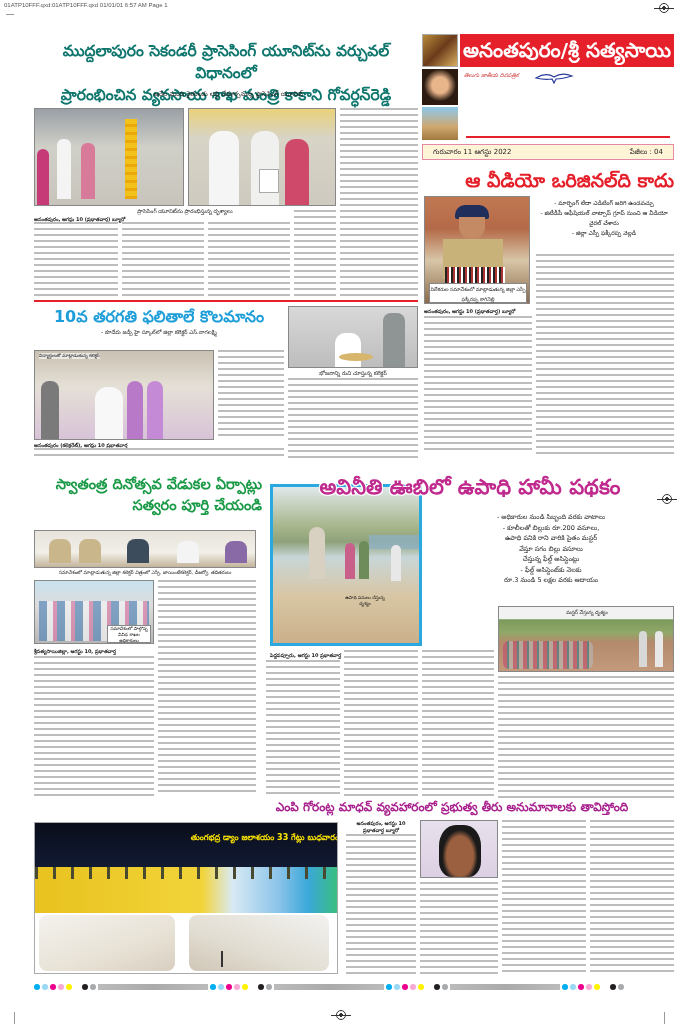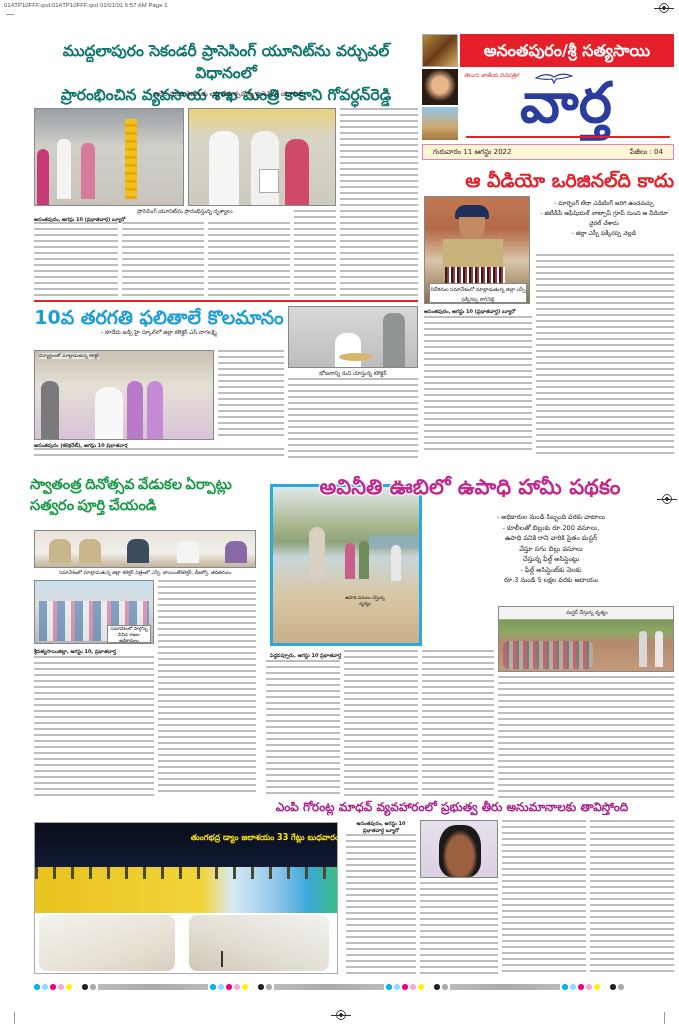--- a/index.html
+++ b/index.html
@@ -25,26 +25,25 @@
 <body>
 
 <div class="abs slug">01ATP10FFF.qxd:01ATP10FFF.qxd  01/01/01  6:57 AM  Page 1</div>
 <div class="abs" style="left:6px;top:14px;width:8px;height:1px;background:#999;"></div>
 <div class="abs reg" style="left:659px;top:3px;"></div>
 
 <div class="abs" style="left:422px;top:34px;width:252px;height:126px;">
   <div class="abs" style="left:0;top:0;width:36px;height:33px;background:linear-gradient(135deg,#b78b3a,#6b3b1a,#d8b060);border:1px solid #aaa;"></div>
   <div class="abs" style="left:0;top:35px;width:36px;height:36px;background:radial-gradient(circle at 50% 45%,#e8b48a 30%,#2a1a10 60%),#c62828;"></div>
   <div class="abs" style="left:0;top:73px;width:36px;height:33px;background:linear-gradient(180deg,#8cc8ec,#cfa870 60%,#a07840);"></div>
-  <div class="abs" style="left:38px;top:0;width:214px;height:33px;background:#e5202a;color:#fff;font-size:16px;font-weight:bold;line-height:33px;text-align:center;white-space:nowrap;overflow:hidden;">అనంతపురం/శ్రీ సత్యసాయి</div>
+  <div class="abs" style="left:38px;top:0;width:214px;height:33px;background:#e5202a;color:#fff;font-size:20px;font-weight:bold;line-height:33px;text-align:center;white-space:nowrap;overflow:hidden;">అనంతపురం/శ్రీ సత్యసాయి</div>
   <div class="abs" style="left:42px;top:38px;font-size:5.5px;color:#c33;font-style:italic;">తెలుగు జాతీయ దినపత్రిక</div>
   <svg class="abs" style="left:112px;top:36px;" width="40" height="14" viewBox="0 0 40 14">
     <path d="M2 8 Q12 2 20 7 Q28 2 38 6 Q28 9 22 9 L20 13 L18 9 Q10 10 2 8Z" fill="none" stroke="#2a3c9c" stroke-width="1.2"></path>
   </svg>
-  <div class="abs h-blue" style="left:44px;top:38px;width:200px;height:62px;font-size:56px;line-height:62px;text-align:center;color:#2a3c9c;">వార్త</div>
   <div class="abs" style="left:44px;top:102px;width:204px;height:2px;background:#e5202a;"></div>
   <div class="abs" style="left:0;top:110px;width:252px;height:16px;background:#fff4d6;border:1px solid #e38aa8;display:flex;justify-content:space-between;align-items:center;padding:0 10px;font-size:7px;color:#222;">
     <span>గురువారం  11 ఆగస్టు  2022</span>
     <span>పేజీలు : 04</span>
   </div>
 </div>
 
 <div class="abs h-blue" style="left:34px;top:40px;width:384px;font-size:15.5px;line-height:22px;text-align:center;">
   <div>ముద్దలాపురం సెకండరీ ప్రాసెసింగ్ యూనిట్‌ను వర్చువల్ విధానంలో</div>
   <div>ప్రారంభించిన వ్యవసాయ శాఖ మంత్రి కాకాని గోవర్ధన్‌రెడ్డి</div>
@@ -83,41 +82,41 @@
 <div class="abs" style="left:534px;top:198px;width:140px;font-size:6px;line-height:10px;text-align:center;color:#222;">
   <div>- మార్ఫింగ్ లేదా ఎడిటింగ్ జరిగి ఉండవచ్చు</div>
   <div>- జిటీడీపీ అఫీషియల్ వాట్సాప్ గ్రూప్ నుంచి ఆ వీడియో వైరల్ చేశారు</div>
   <div>- జిల్లా ఎస్పీ ఫక్కీరప్ప వెల్లడి</div>
 </div>
 <div class="abs textcol" style="left:536px;top:254px;width:138px;height:200px;"></div>
 <div class="abs" style="left:424px;top:308px;width:110px;font-size:5px;font-weight:bold;color:#222;">అనంతపురం, ఆగస్టు 10 (ప్రభాతవార్త) బ్యూరో</div>
 <div class="abs textcol" style="left:424px;top:316px;width:108px;height:138px;"></div>
 
 <div class="abs" style="left:34px;top:300px;width:384px;height:2px;background:#e5202a;"></div>
-<div class="abs h-cyan" style="left:34px;top:306px;width:250px;font-size:19px;line-height:22px;text-align:center;">10వ తరగతి ఫలితాలే కొలమానం</div>
+<div class="abs h-cyan" style="left:34px;top:306px;width:250px;font-size:16px;line-height:22px;text-align:center;">10వ తరగతి ఫలితాలే కొలమానం</div>
 <div class="abs" style="left:34px;top:329px;width:250px;font-size:5.5px;text-align:center;color:#222;">- కూడేరు జడ్పీ హై స్కూల్‌లో జిల్లా కలెక్టర్ ఎస్.నాగలక్ష్మి</div>
 <div class="abs photo" style="left:34px;top:350px;width:180px;height:90px;background:linear-gradient(180deg,#c9c1b2 0%,#e5e0d6 40%,#d8c3d8 100%);">
   <div class="abs" style="left:4px;top:2px;font-size:4.5px;color:#111;background:rgba(255,255,255,0.6);">విద్యార్థులతో మాట్లాడుతున్న కలెక్టర్</div>
   <div class="abs" style="left:60px;top:36px;width:28px;height:54px;background:#f8f8f8;border-radius:12px 12px 0 0;"></div>
   <div class="abs" style="left:92px;top:30px;width:16px;height:60px;background:#b879c8;border-radius:8px 8px 0 0;"></div>
   <div class="abs" style="left:112px;top:30px;width:16px;height:60px;background:#c58ad5;border-radius:8px 8px 0 0;"></div>
   <div class="abs" style="left:6px;top:30px;width:18px;height:60px;background:#7a7a7a;border-radius:8px 8px 0 0;"></div>
 </div>
 <div class="abs textcol" style="left:218px;top:350px;width:66px;height:90px;"></div>
 <div class="abs" style="left:34px;top:442px;width:180px;font-size:5px;font-weight:bold;color:#222;">అనంతపురం (కలెక్టరేట్), ఆగస్టు 10 ప్రభాతవార్త</div>
 <div class="abs textcol" style="left:34px;top:448px;width:250px;height:12px;"></div>
 <div class="abs photo" style="left:288px;top:306px;width:130px;height:62px;background:linear-gradient(180deg,#d8d8d8,#bdbdbd);">
   <div class="abs" style="left:46px;top:26px;width:26px;height:36px;background:#fff;border-radius:10px 10px 0 0;"></div>
   <div class="abs" style="left:50px;top:46px;width:34px;height:8px;background:#d7b56a;border-radius:50%;"></div>
   <div class="abs" style="left:94px;top:6px;width:22px;height:56px;background:#8f9494;border-radius:8px 8px 0 0;"></div>
 </div>
 <div class="abs caption" style="left:288px;top:370px;width:130px;">భోజనాన్ని రుచి చూస్తున్న కలెక్టర్</div>
 <div class="abs textcol" style="left:288px;top:378px;width:130px;height:82px;"></div>
 
-<div class="abs h-green" style="left:30px;top:474px;width:240px;font-size:14.5px;line-height:21px;text-align:left;font-family:Liberation Serif, serif;">
+<div class="abs h-green" style="left:22px;top:474px;width:240px;font-size:14.5px;line-height:21px;text-align:right;">
   <div>స్వాతంత్ర దినోత్సవ వేడుకల ఏర్పాట్లు</div>
   <div>సత్వరం పూర్తి చేయండి</div>
 </div>
 <div class="abs photo" style="left:34px;top:530px;width:222px;height:38px;background:linear-gradient(180deg,#e8e4dc 0%,#f1efe8 60%,#c4b49c 100%);">
   <div class="abs" style="left:14px;top:8px;width:22px;height:24px;background:#c9b68a;border-radius:8px 8px 0 0;"></div>
   <div class="abs" style="left:44px;top:8px;width:22px;height:24px;background:#c9b68a;border-radius:8px 8px 0 0;"></div>
   <div class="abs" style="left:92px;top:8px;width:22px;height:24px;background:#3c4c5c;border-radius:8px 8px 0 0;"></div>
   <div class="abs" style="left:142px;top:10px;width:22px;height:22px;background:#f4f4f4;border-radius:8px 8px 0 0;"></div>
   <div class="abs" style="left:190px;top:10px;width:22px;height:22px;background:#8a6aa6;border-radius:8px 8px 0 0;"></div>
 </div>

